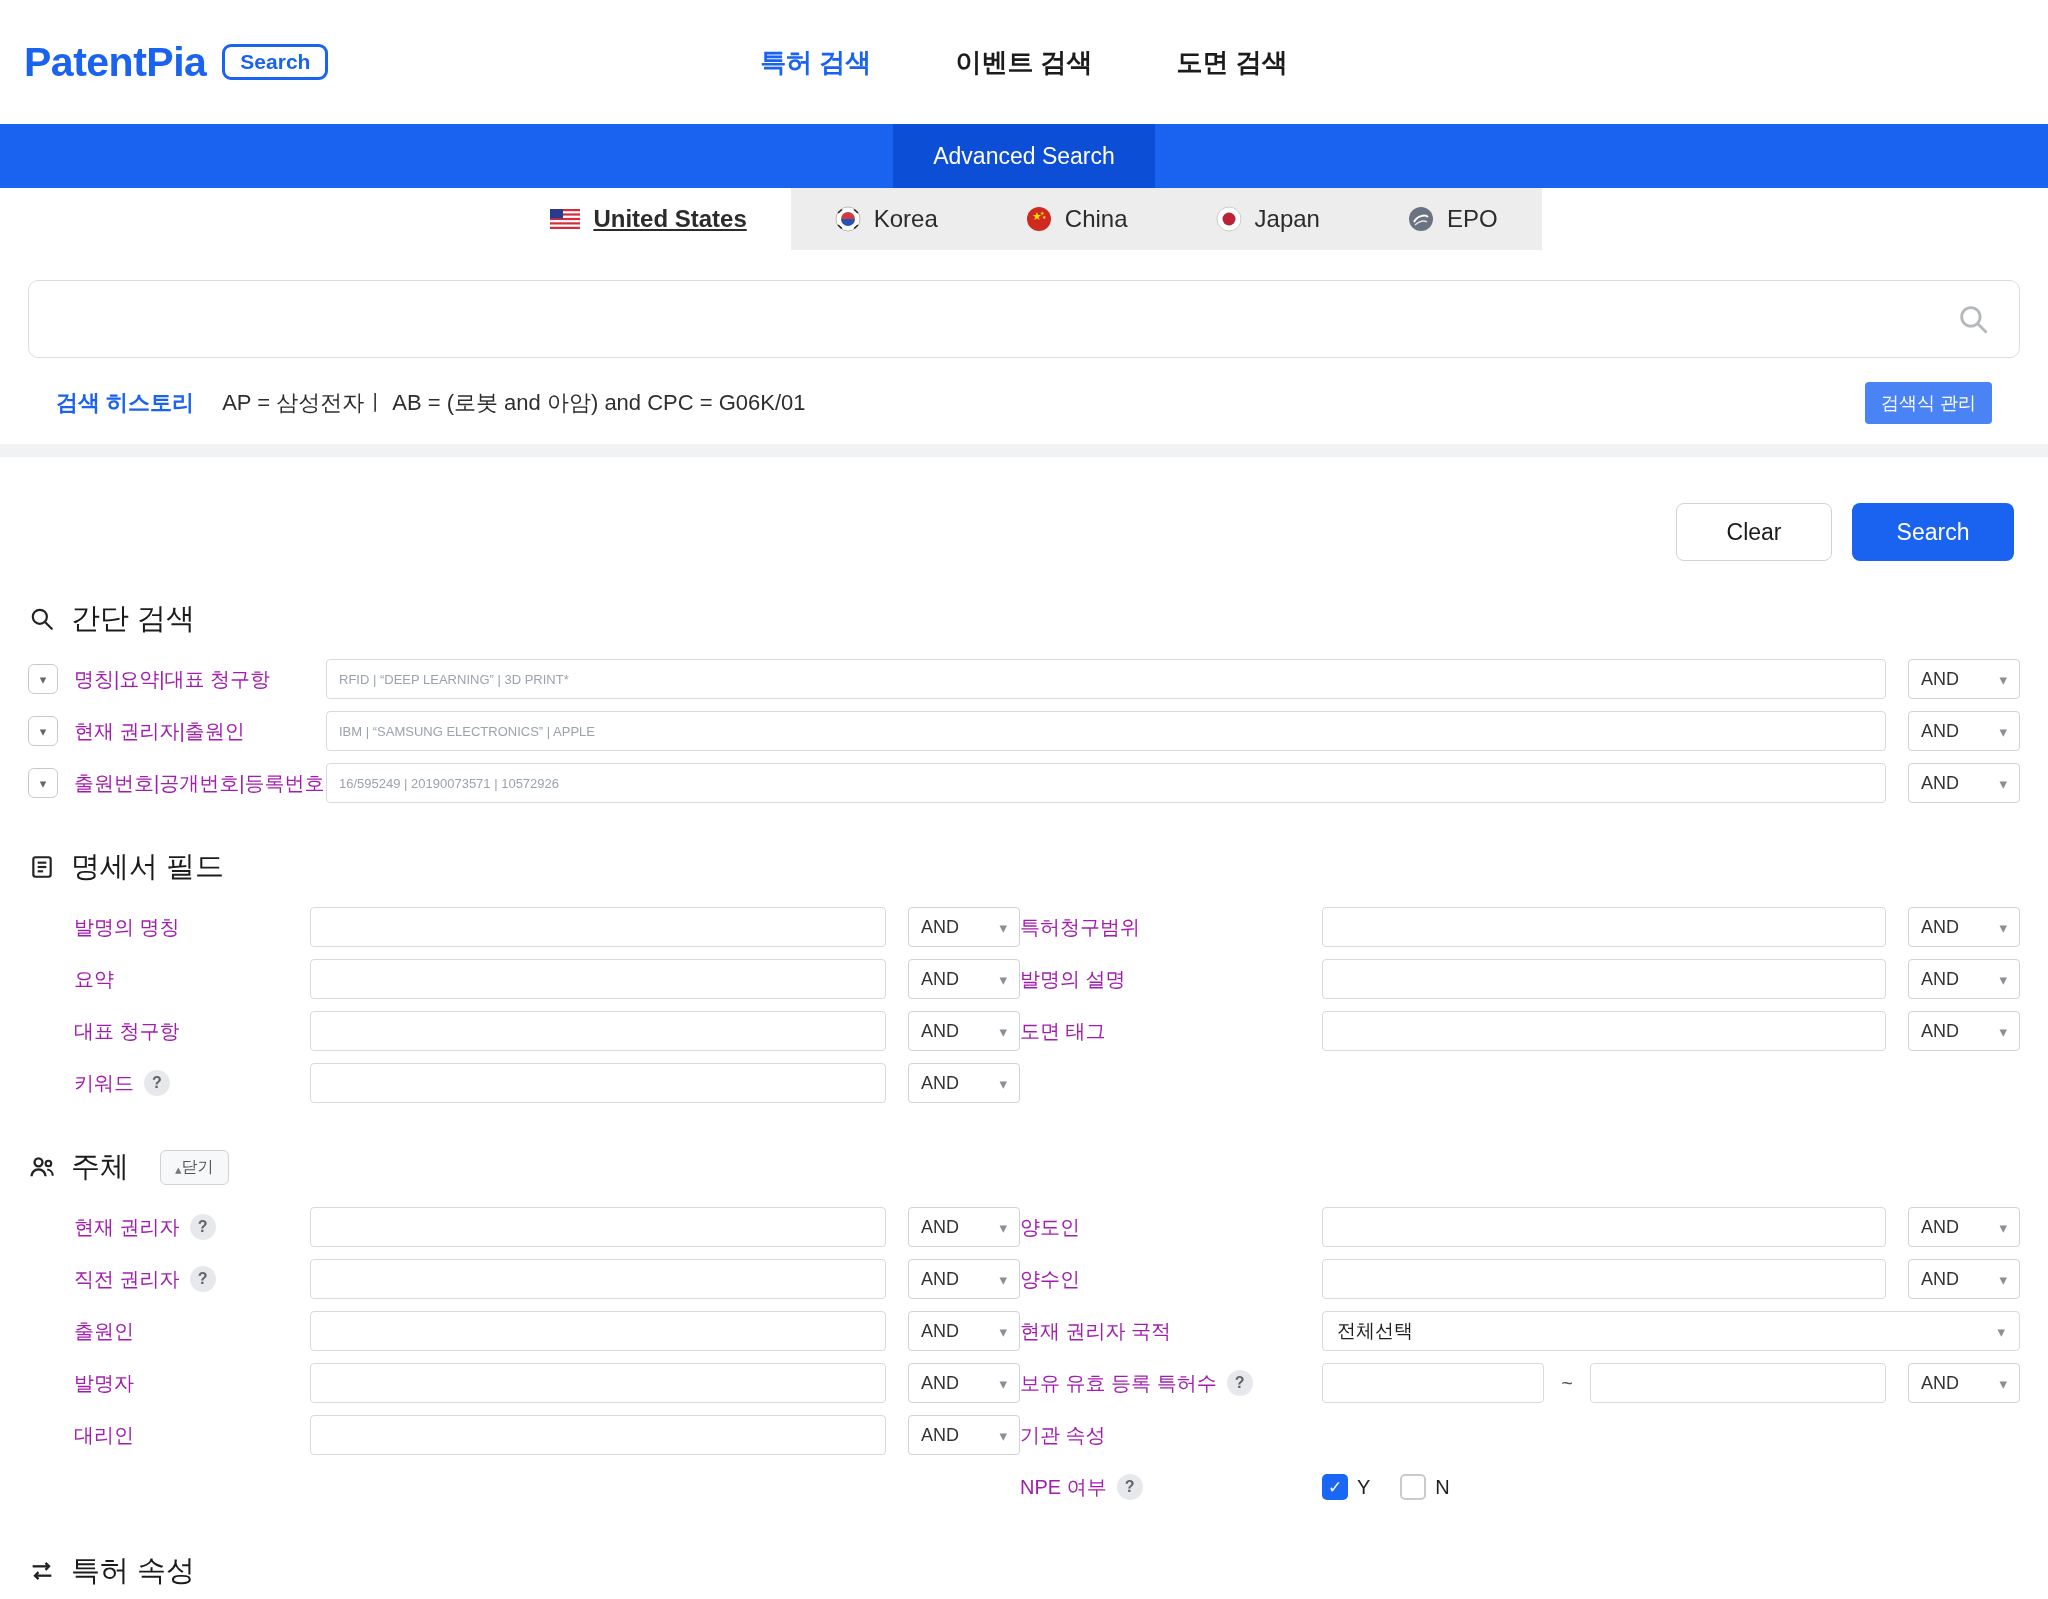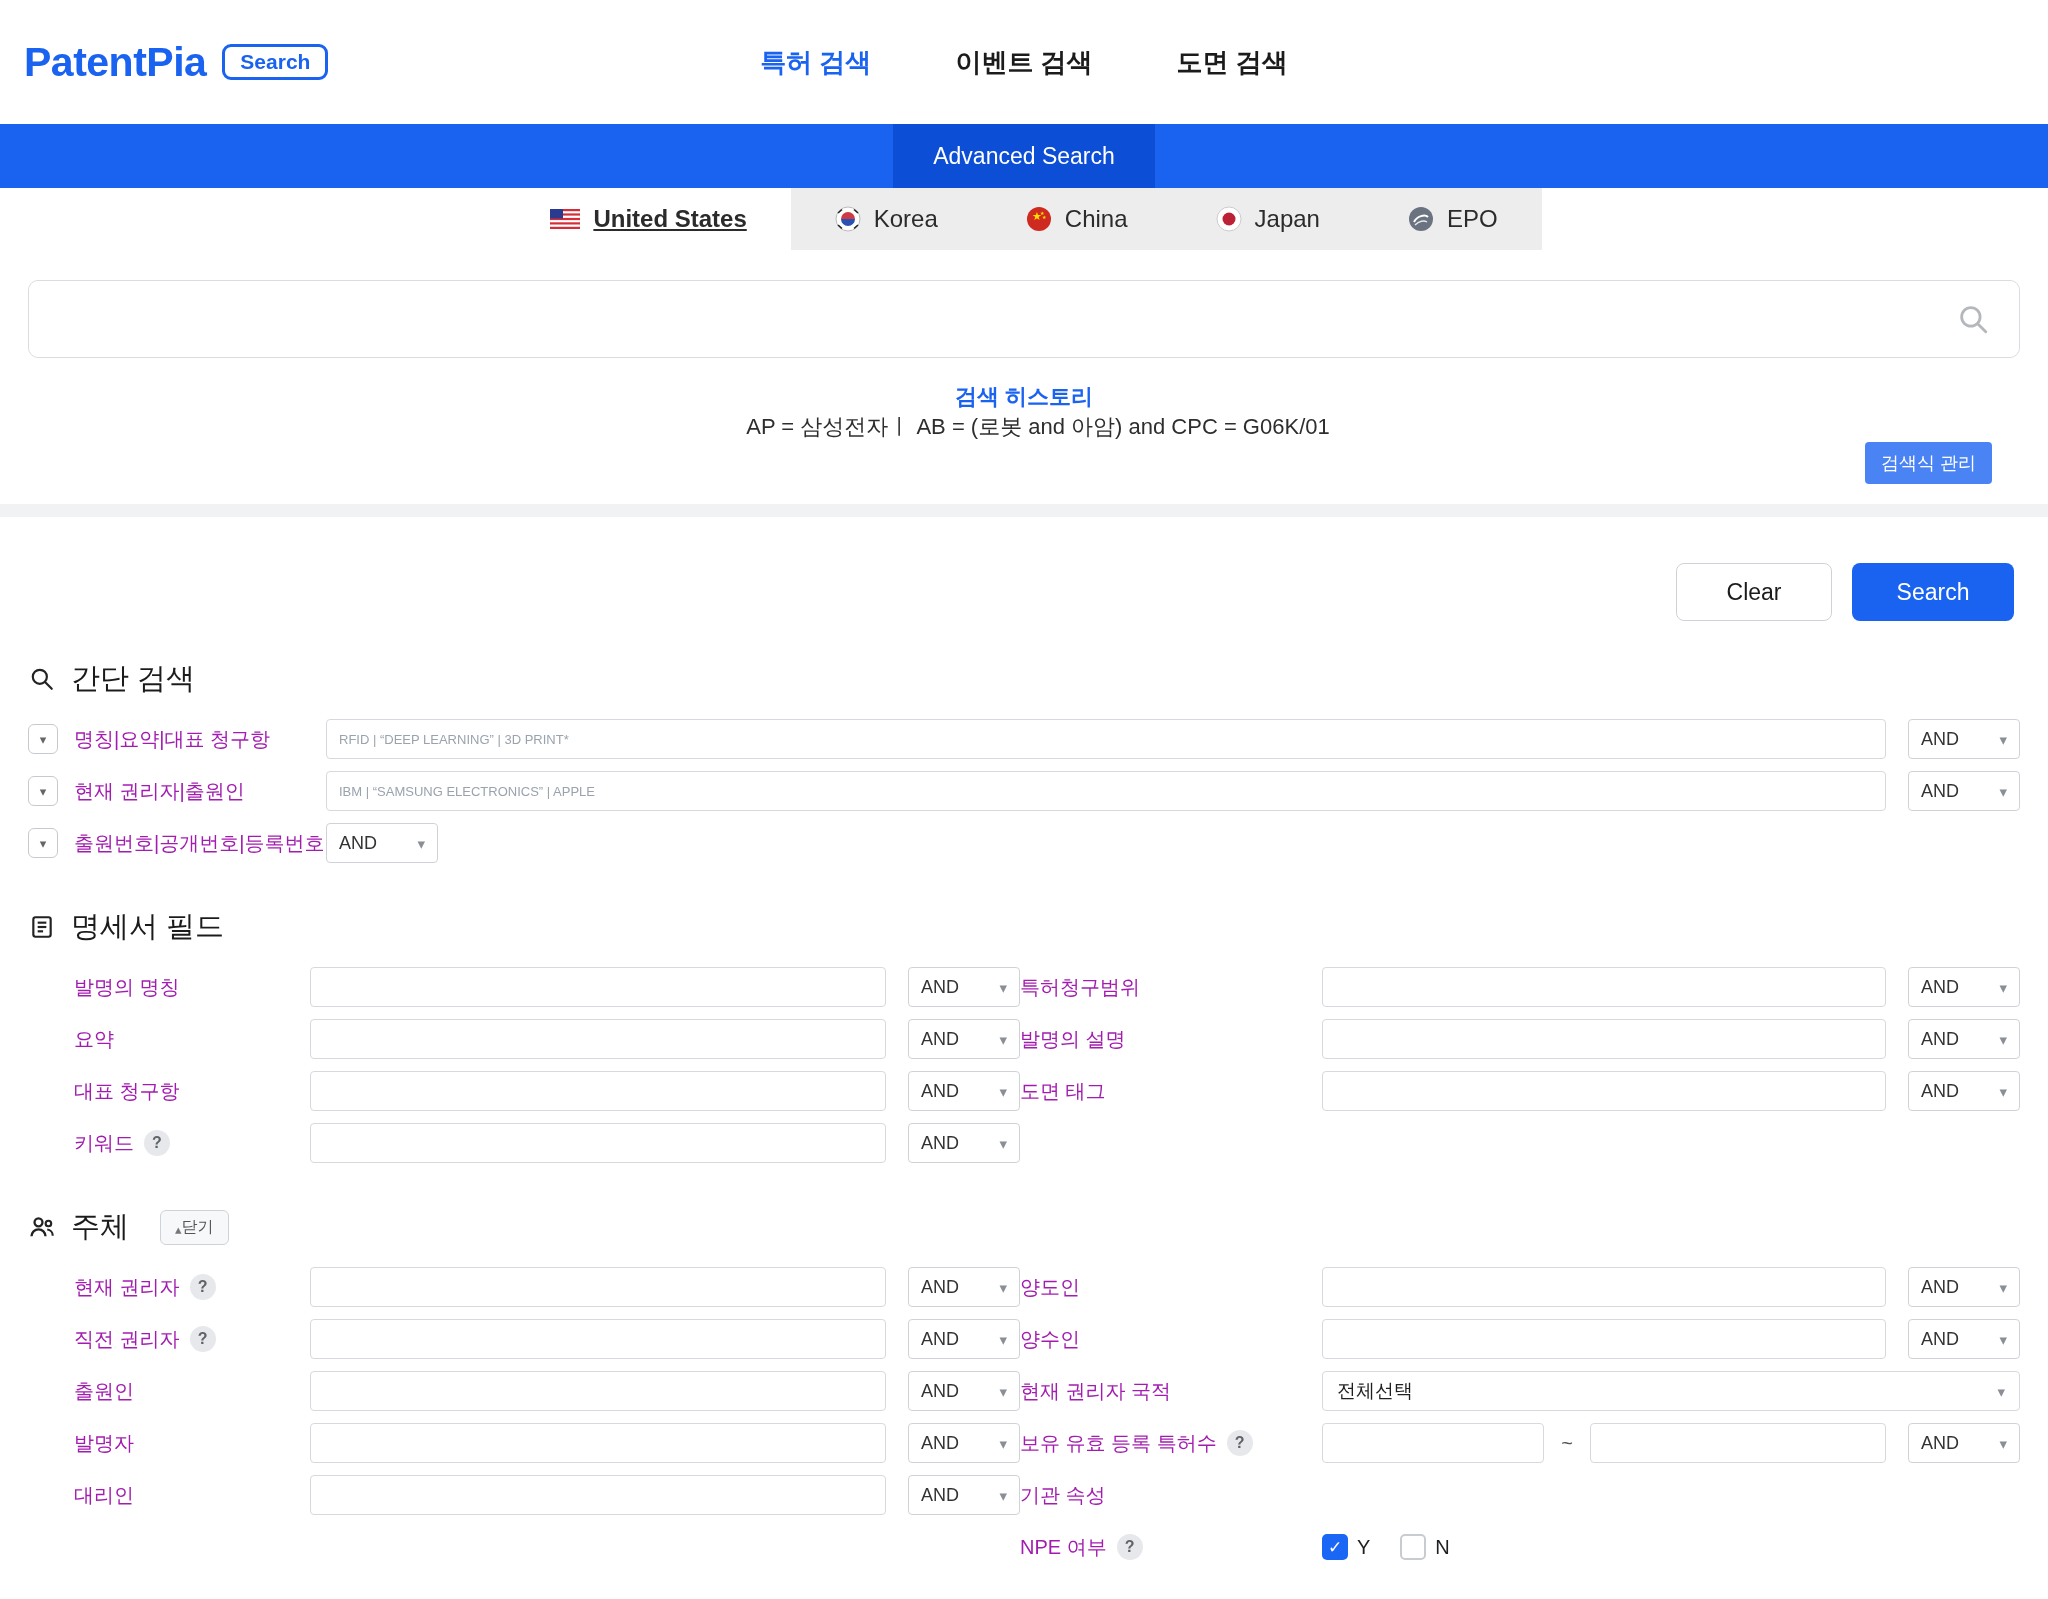--- a/index.html
+++ b/index.html
@@ -29,21 +29,21 @@
 .country-tab { display:flex; align-items:center; gap:13px; padding:0 44px; background:#ededee; font-size:24px; color:#2b2b2b; cursor:pointer; white-space:nowrap; }
 .country-tab.active { background:#fff; font-weight:600; }
 .country-tab.active .country-label { text-decoration:underline; }
 .flag { display:inline-flex; align-items:center; }
 
 
 .search-wrap { margin:30px 28px 0; }
 .big-search { position:relative; height:78px; border:1px solid #d9dce0; border-radius:10px; background:#fff; }
 .big-search input { width:100%; height:100%; border:none; outline:none; border-radius:10px; font-size:22px; padding:0 96px 0 26px; font-family:inherit; color:#333; }
 .search-icon-btn { position:absolute; right:24px; top:50%; transform:translateY(-50%); width:44px; height:44px; display:flex; align-items:center; justify-content:center; cursor:pointer; background:none; border:none; padding:0; }
-.history-row { display:flex; align-items:center; margin:24px 28px 20px; font-size:22px;flex-direction:column; }
+.history-row { display:flex; align-items:center; margin:24px 28px 20px; font-size:22px; }
 .history-link { color:#1a62f0; font-weight:700; cursor:pointer; text-decoration:none; white-space:nowrap; }
 .history-query { margin-left:28px; color:#2e2e2e; cursor:pointer; }
 .manage-btn { margin-left:auto; background:#4a83f4; color:#fff; border:none; border-radius:4px; font-size:18px; padding:9px 16px; font-family:inherit; cursor:pointer; white-space:nowrap; }
 .divider-band { height:13px; background:#f0f2f4; }
 
 
 .form-area { padding:0 28px 40px; }
 .top-actions { display:flex; justify-content:flex-end; gap:20px; margin:46px 6px 0; }
 .btn { height:58px; border-radius:8px; font-size:23px; font-family:inherit; cursor:pointer; }
 .clear-btn { width:156px; background:#fff; border:1px solid #cfd3d8; color:#1b1b1b; }
@@ -224,20 +224,21 @@
       <span class="flabel simple-label">현재 권리자|출원인</span>
       <input class="tinput grow mr" placeholder="IBM | “SAMSUNG ELECTRONICS” | APPLE" style="">
       <div class="opsel">
           <span>AND</span>
           <span class="caret"></span>
         </div>
     </div>
     <div class="srow">
       <button class="dd-btn"></button>
       <span class="flabel simple-label">출원번호|공개번호|등록번호</span>
+      <input class="tinput grow mr" placeholder="16/595249 | 20190073571 | 10572926" style="">
       <div class="opsel">
           <span>AND</span>
           <span class="caret"></span>
         </div>
     </div>
   </section>
 
   <section>
     <div class="sec-head">
       <span class="sec-icon">

